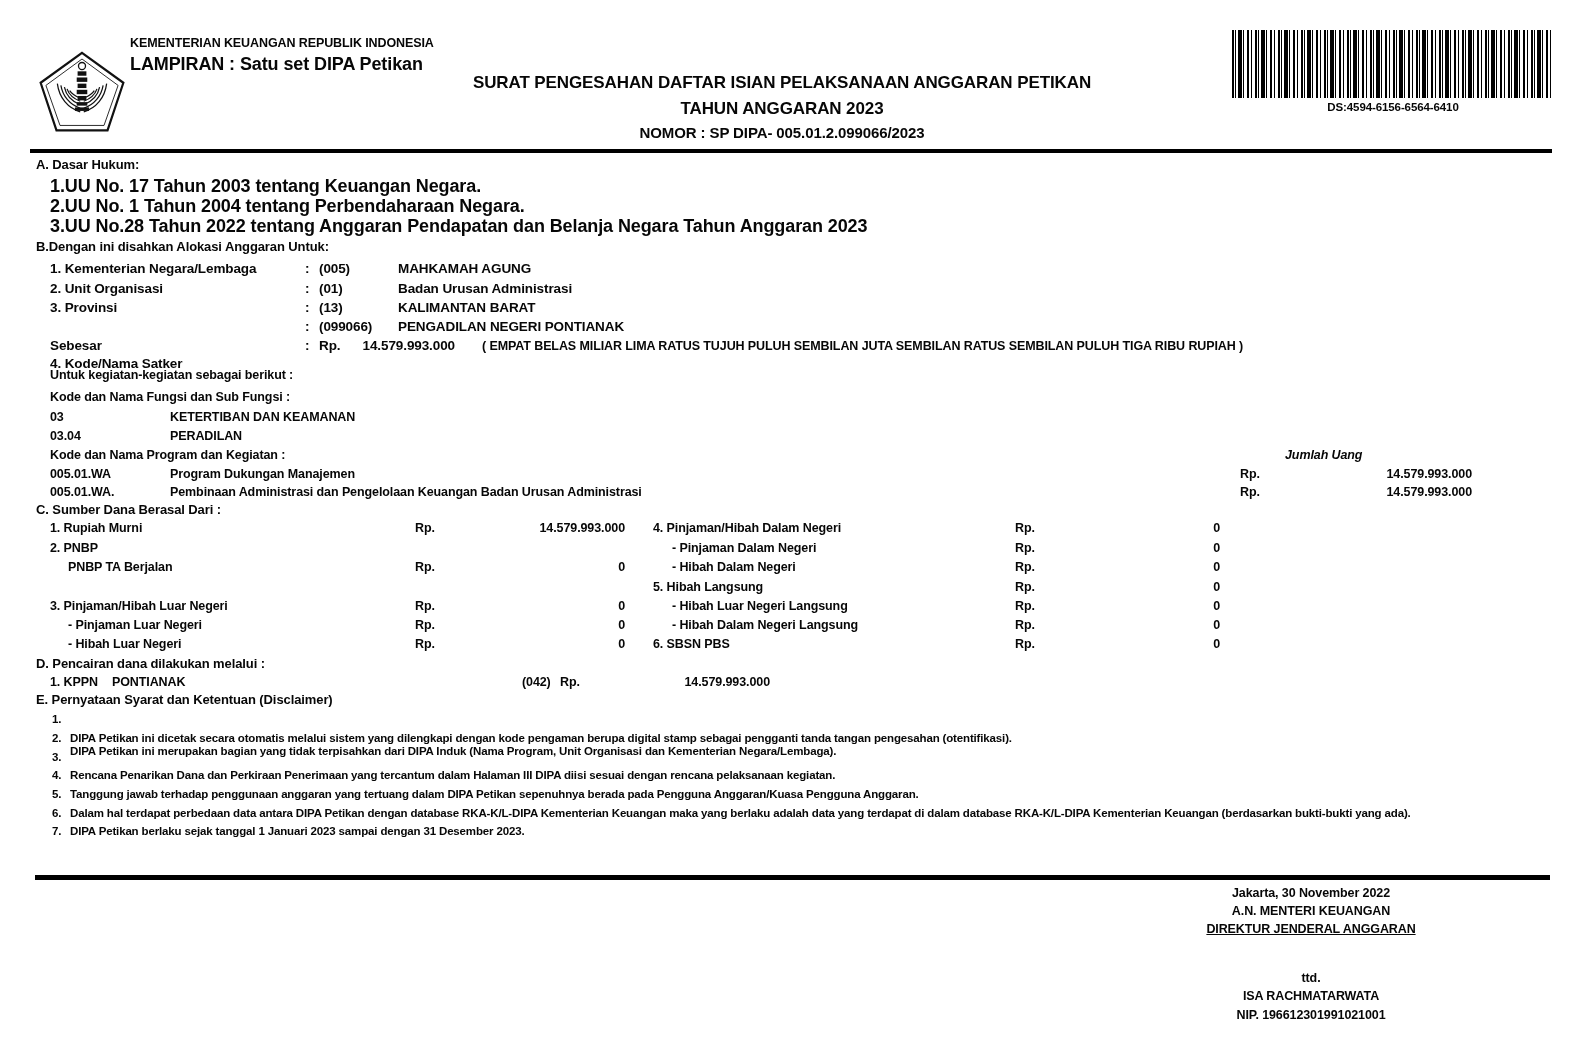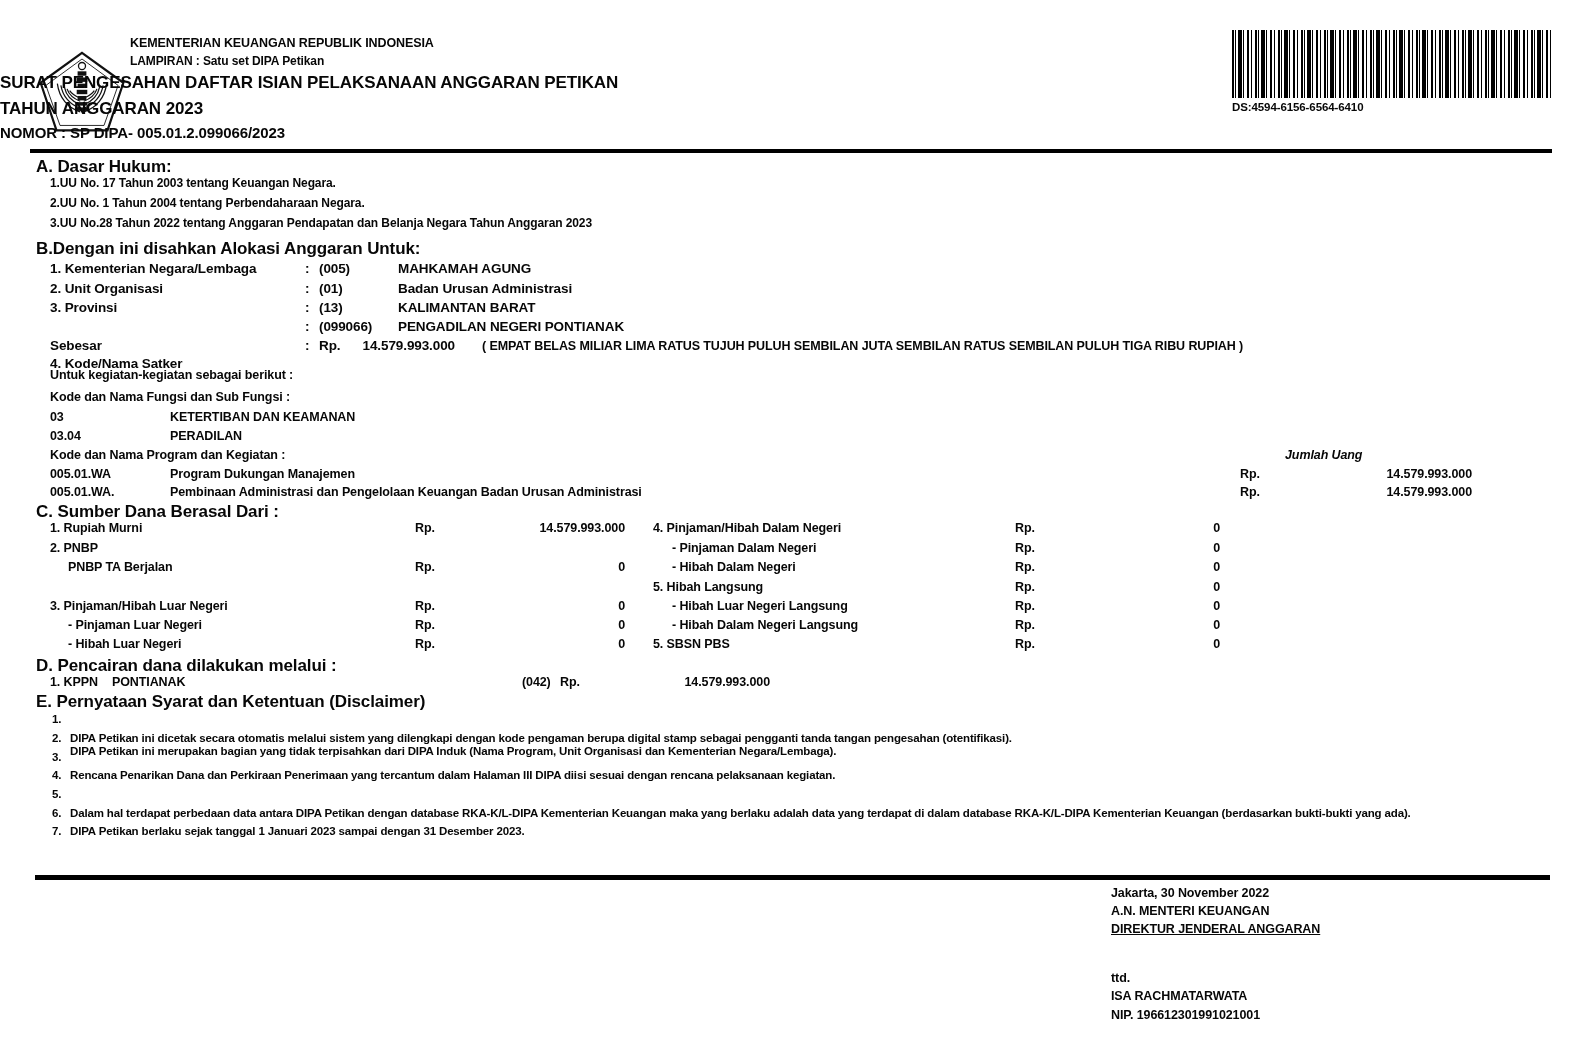--- a/index.html
+++ b/index.html
@@ -2,28 +2,28 @@
 <html><head>
 <meta charset="utf-8">
 <style>
   html,body { margin:0; padding:0; background:#ffffff; }
   .page {
     position:relative; width:1582px; height:1058px; background:#ffffff;
     font-family:"Liberation Sans", sans-serif; color:#070707;
     font-weight:700; letter-spacing:-0.1px; overflow:hidden;
   }
   .t { position:absolute; white-space:nowrap; }
-  .fs12  { font-size:12px; }
+  .fs12  { font-size:18px; }
   .fs125 { font-size:12.5px; }
-  .fs13  { font-size:17px; }
+  .fs13  { font-size:13px; }
   .fs135 { font-size:13.5px; }
   .title { font-size:17px; }
   .nomor { font-size:15px; }
   .disc  { font-size:11.5px; letter-spacing:-0.15px; }
-  .ctr   { }
+  .ctr   { text-align:center; }
   .amt   { text-align:right; }
   .rule  { position:absolute; background:#000; }
   .barcode {
     position:absolute; left:1232px; top:30px; width:322px; height:68px;
     background: repeating-linear-gradient(90deg,
       #000 0 2px,  #fff 2px 3px,  #000 3px 4px,  #fff 4px 6px,
       #000 6px 10px, #fff 10px 11px, #000 11px 12px, #fff 12px 15px,
       #000 15px 17px, #fff 17px 19px, #000 19px 20px, #fff 20px 23px);
   }
   .logo { position:absolute; left:38px; top:50px; width:88px; height:84px; }
@@ -155,41 +155,42 @@
   <div class="t fs125 amt" style="left:1040px; top:580px; width:180px;">0</div>
 
   <div class="t fs125" style="left:672px;  top:599px;">- Hibah Luar Negeri Langsung</div>
   <div class="t fs125" style="left:1015px; top:599px;">Rp.</div>
   <div class="t fs125 amt" style="left:1040px; top:599px; width:180px;">0</div>
 
   <div class="t fs125" style="left:672px;  top:618px;">- Hibah Dalam Negeri Langsung</div>
   <div class="t fs125" style="left:1015px; top:618px;">Rp.</div>
   <div class="t fs125 amt" style="left:1040px; top:618px; width:180px;">0</div>
 
-  <div class="t fs125" style="left:653px;  top:637px;">5. SBSN PBS</div>
+  <div class="t fs125" style="left:653px;  top:637px;">6. SBSN PBS</div>
   <div class="t fs125" style="left:1015px; top:637px;">Rp.</div>
   <div class="t fs125 amt" style="left:1040px; top:637px; width:180px;">0</div>
 
   <div class="t fs13" style="left:36px; top:656px;">D. Pencairan dana dilakukan melalui :</div>
   <div class="t fs125" style="left:50px;  top:675px;">1. KPPN</div>
   <div class="t fs125" style="left:112px; top:675px;">PONTIANAK</div>
   <div class="t fs125" style="left:522px; top:675px;">(042)</div>
   <div class="t fs125" style="left:560px; top:675px;">Rp.</div>
   <div class="t fs125 amt" style="left:600px; top:675px; width:170px;">14.579.993.000</div>
 
   <div class="t fs13" style="left:36px; top:692px;">E. Pernyataan Syarat dan Ketentuan (Disclaimer)</div>
 
   <div class="t disc" style="left:52px; top:713px;">1.</div>
   <div class="t disc" style="left:70px; top:713px;margin-top:32px;">DIPA Petikan ini merupakan bagian yang tidak terpisahkan dari DIPA Induk (Nama Program, Unit Organisasi dan Kementerian Negara/Lembaga).</div>
   <div class="t disc" style="left:52px; top:732px;">2.</div>
   <div class="t disc" style="left:70px; top:732px;">DIPA Petikan ini dicetak secara otomatis melalui sistem yang dilengkapi dengan kode pengaman berupa digital stamp sebagai pengganti tanda tangan pengesahan (otentifikasi).</div>
   <div class="t disc" style="left:52px; top:751px;">3.</div>
   <div class="t disc" style="left:52px; top:769px;">4.</div>
   <div class="t disc" style="left:70px; top:769px;">Rencana Penarikan Dana dan Perkiraan Penerimaan yang tercantum dalam Halaman III DIPA diisi sesuai dengan rencana pelaksanaan kegiatan.</div>
   <div class="t disc" style="left:52px; top:788px;">5.</div>
+  <div class="t disc" style="left:70px; top:788px;">Tanggung jawab terhadap penggunaan anggaran yang tertuang dalam DIPA Petikan sepenuhnya berada pada Pengguna Anggaran/Kuasa Pengguna Anggaran.</div>
   <div class="t disc" style="left:52px; top:807px;">6.</div>
   <div class="t disc" style="left:70px; top:807px;">Dalam hal terdapat perbedaan data antara DIPA Petikan dengan database RKA-K/L-DIPA Kementerian Keuangan maka yang berlaku adalah data yang terdapat di dalam database RKA-K/L-DIPA Kementerian Keuangan (berdasarkan bukti-bukti yang ada).</div>
   <div class="t disc" style="left:52px; top:825px;">7.</div>
   <div class="t disc" style="left:70px; top:825px;">DIPA Petikan berlaku sejak tanggal 1 Januari 2023 sampai dengan 31 Desember 2023.</div>
 
   <div class="rule" style="left:35px; top:875px; width:1515px; height:5px;"></div>
 
   <div class="t fs125 ctr" style="left:1111px; top:886px;  width:400px;">Jakarta, 30 November 2022</div>
   <div class="t fs125 ctr" style="left:1111px; top:904px;  width:400px;">A.N. MENTERI KEUANGAN</div>
   <div class="t fs125 ctr" style="left:1111px; top:922px;  width:400px;text-decoration:underline;">DIREKTUR JENDERAL ANGGARAN</div>

